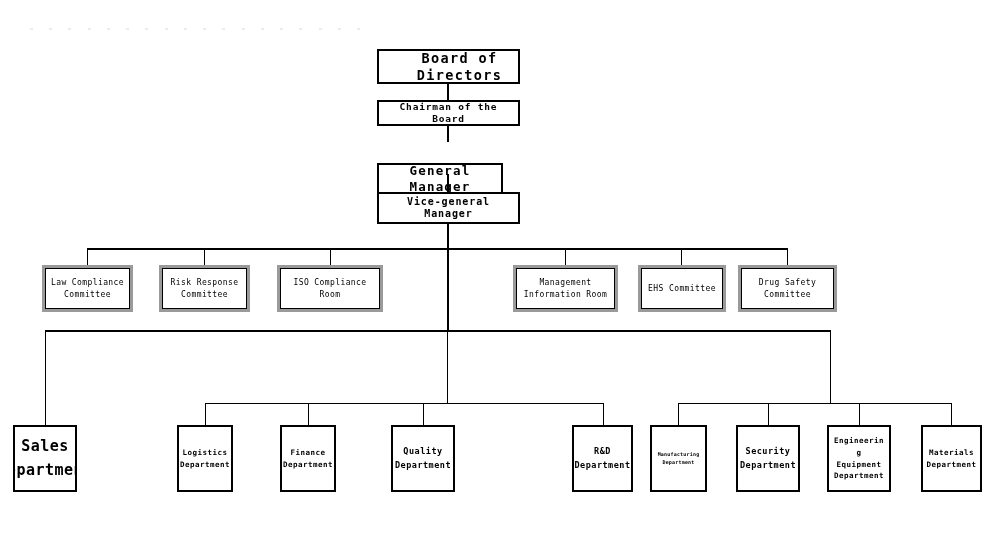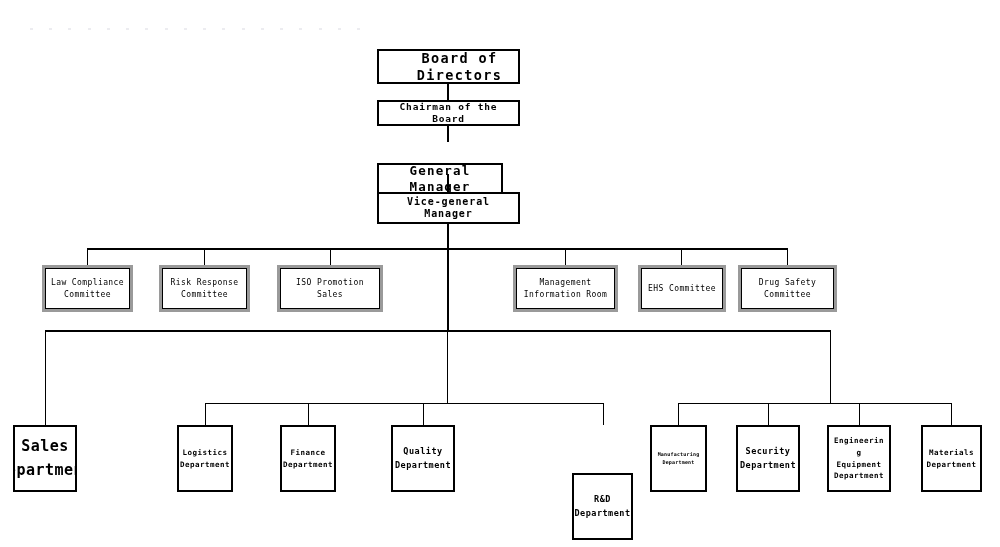--- a/index.html
+++ b/index.html
@@ -125,21 +125,21 @@
   <div class="vline thin" style="left:565px;top:248px;height:20px;"></div>
   <div class="vline thin" style="left:681px;top:248px;height:20px;"></div>
   <div class="vline thin" style="left:787px;top:248px;height:20px;"></div>
 
   <div class="node staff" style="left:45px;top:268px;width:85px;height:41px;">Law Compliance
 Committee</div>
 
   <div class="node staff" style="left:162px;top:268px;width:85px;height:41px;">Risk Response
 Committee</div>
 
-  <div class="node staff" style="left:280px;top:268px;width:100px;height:41px;">ISO Promotion Sales</div>
+  <div class="node staff" style="left:280px;top:268px;width:100px;height:41px;">ISO Compliance Room</div>
 
   <div class="node staff" style="left:516px;top:268px;width:99px;height:41px;">Management
 Information Room</div>
 
   <div class="node staff" style="left:641px;top:268px;width:82px;height:41px;">EHS Committee</div>
 
   <div class="node staff" style="left:741px;top:268px;width:93px;height:41px;">Drug Safety
 Committee</div>
 
   <div class="hline" style="left:45px;top:330px;width:786px;"></div>
@@ -169,21 +169,21 @@
 
   <div class="node dept dept-sm" style="left:177px;top:425px;width:56px;height:67px;">Logistics
 Department</div>
 
   <div class="node dept dept-sm" style="left:280px;top:425px;width:56px;height:67px;">Finance
 Department</div>
 
   <div class="node dept" style="left:391px;top:425px;width:64px;height:67px;">Quality
 Department</div>
 
-  <div class="node dept" style="left:572px;top:425px;width:61px;height:67px;margin-top:48px;">R&amp;D
+  <div class="node dept" style="left:572px;top:425px;width:61px;height:67px;">R&amp;D
 Department</div>
 
   <div class="node dept dept-xs" style="left:650px;top:425px;width:57px;height:67px;">Manufacturing
 Department</div>
 
   <div class="node dept" style="left:736px;top:425px;width:64px;height:67px;">Security
 Department</div>
 
   <div class="node dept dept-sm" style="left:827px;top:425px;width:64px;height:67px;">Engineerin
 g

